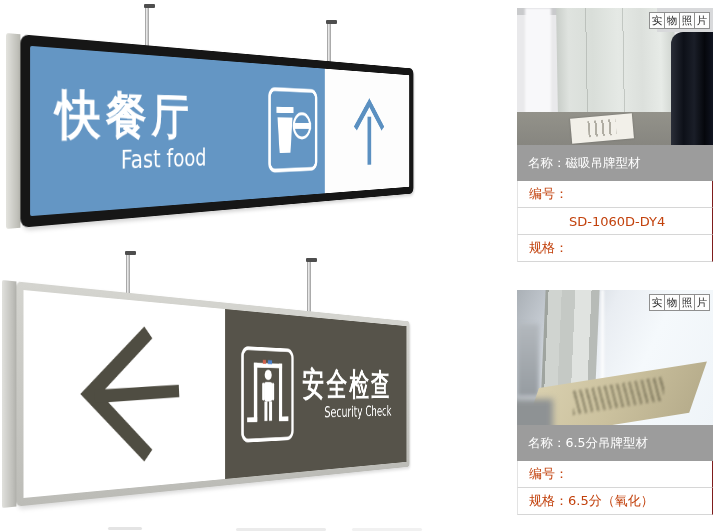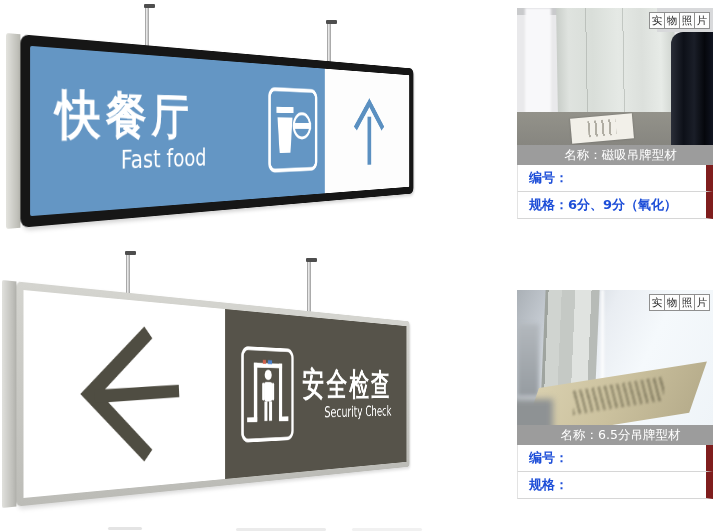--- a/index.html
+++ b/index.html
@@ -105,24 +105,24 @@
               background:linear-gradient(100deg,#d8cfae,#cbc19e 50%,#b7ad8c); }
   .p2-marks { position:absolute; left:42px; top:8px; width:92px; height:24px;
               transform:skewX(20deg); filter:blur(1px);
               background:repeating-linear-gradient(75deg,rgba(70,65,45,0.55) 0 2px,transparent 2px 6px); }
   .p2-corner{ position:absolute; left:-6px; bottom:-8px; width:42px; height:34px;
               background:#8e9294; filter:blur(3px); }
 
   
   .row { display:flex; align-items:center; height:26px; background:#ffffff;
          border-bottom:1px solid #d6d6d6; border-left:1px solid #e3e3e3;
-         border-right:7px solid #7f1d1d; font-size:13px; color:#1d4ed8;
-         font-weight:bold; padding-left:11px; box-sizing:content-box; }
-  .row.header { height:20px; background:#9c9c9c; color:#ffffff; border:none;
-                font-weight:normal; font-size:12.5px;justify-content:center; }
+         border-right:1px solid #7f1d1d; font-size:13px; color:#c2410c;
+         font-weight:normal; padding-left:11px; box-sizing:content-box; }
+  .row.header { height:36px; background:#9c9c9c; color:#ffffff; border:none;
+                font-weight:normal; font-size:12.5px; }
   .row .indent { padding-left:40px; }
 
   
   .smudge { position:absolute; background:#e4e4e4; border-radius:2px; }
   .sm1 { left:108px; top:527px; width:34px; height:3px; }
   .sm2 { left:236px; top:528px; width:90px; height:3px; background:#ebebeb; }
   .sm3 { left:352px; top:528px; width:70px; height:3px; background:#f1f1f1; }
 </style>
 </head>
 <body>
@@ -222,22 +222,24 @@
       </div>
     </div>
     <div class="row header">
       <span>名称：</span>
         <span>磁吸吊牌型材</span>
     </div>
     <div class="row">
       <span>编号：</span>
     </div>
     <div class="row">
+      <span class="indent">SD-1060D-DY4</span>
+    </div>
+    <div class="row">
       <span>规格：</span>
-        <span>6分、9分（氧化）</span>
     </div>
   </div>
 
   <div class="card card2">
     <div class="photo photo2">
       <div class="p2-leftdark"></div>
       <div class="p2-bar"></div>
       <div class="p2-glowline"></div>
       <div class="p2-plate">
           <div class="p2-marks"></div>
@@ -252,20 +254,21 @@
     </div>
     <div class="row header">
       <span>名称：</span>
         <span>6.5分吊牌型材</span>
     </div>
     <div class="row">
       <span>编号：</span>
     </div>
     <div class="row">
       <span>规格：</span>
+        <span>6.5分（氧化）</span>
     </div>
   </div>
 
   <div class="smudge sm1"></div>
   <div class="smudge sm2"></div>
   <div class="smudge sm3"></div>
 
 </div>
 
 </body></html>

